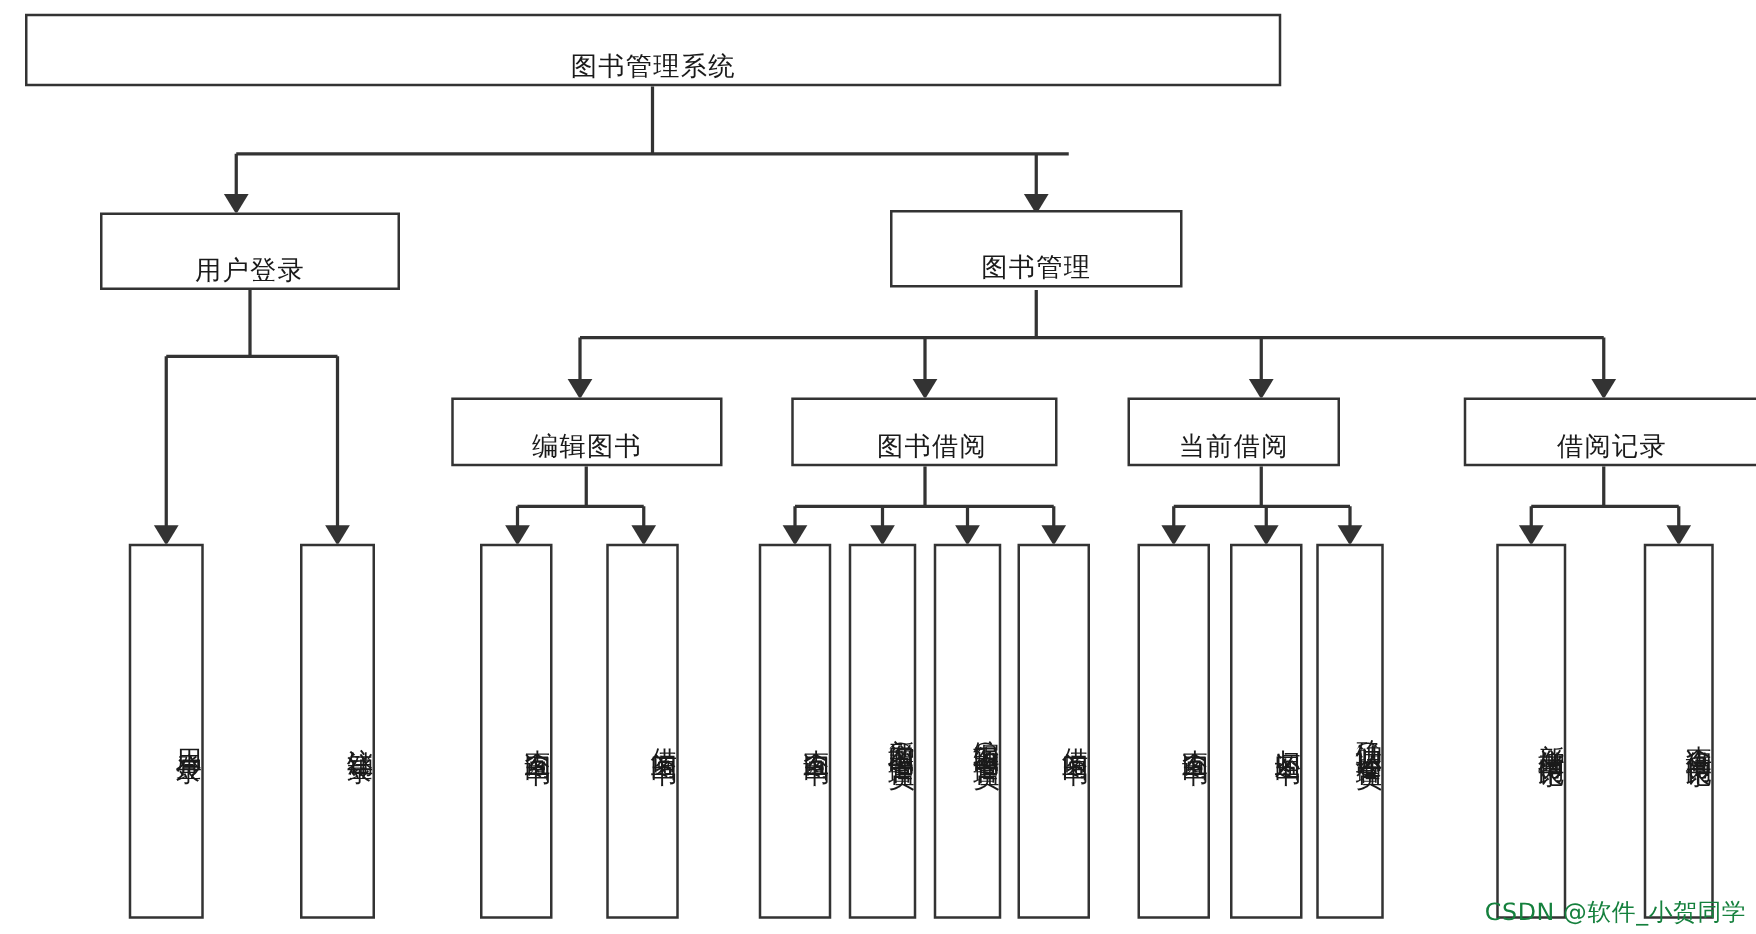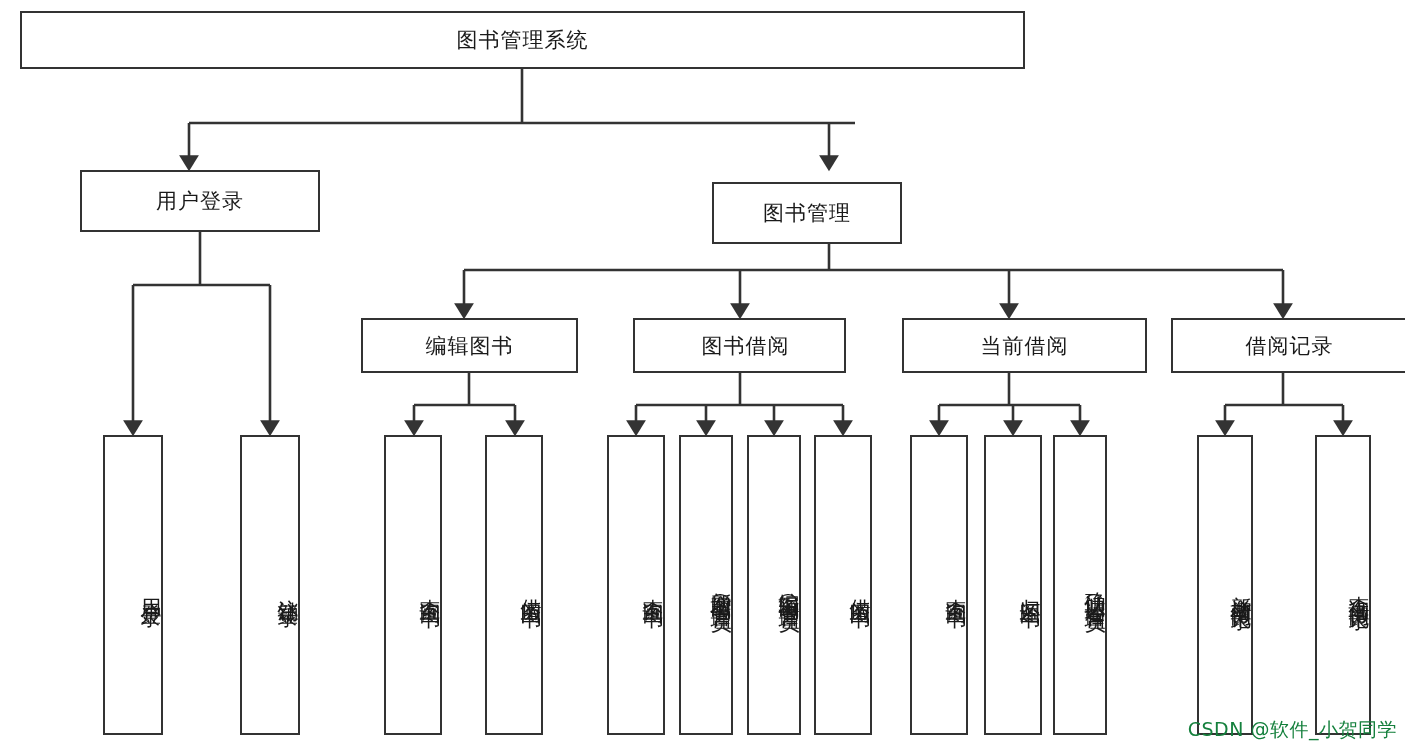--- a/index.html
+++ b/index.html
@@ -32,20 +32,21 @@
     border: 2.5px solid #333333;
     background: #ffffff;
     display: flex;
     align-items: center;
     justify-content: center;
     color: #1a1a1a;
   }
   .node.horiz {
     font-size: 21px;
     letter-spacing: 1px;
+    align-items: flex-end;
   }
   .node.vert {
     writing-mode: vertical-rl;
     text-orientation: upright;
     font-size: 21px;
     letter-spacing: 3px;
     line-height: 1;
     padding-top: 6px;
     align-items: flex-start;
     justify-content: center;
@@ -120,31 +121,31 @@
     </g>
   </svg>
 
   <div class="node horiz" style="left:20px; top:11px; width:1005px; height:58px;">
     <span class="lbl">图书管理系统</span>
   </div>
 
   <div class="node horiz" style="left:80px; top:170px; width:240px; height:62px;">
     <span class="lbl">用户登录</span>
   </div>
-  <div class="node horiz" style="left:712px; top:182px; width:190px; height:62px;">
+  <div class="node horiz" style="left:712px; top:168px; width:234px; height:62px;">
     <span class="lbl">图书管理</span>
   </div>
 
   <div class="node horiz" style="left:361px; top:318px; width:217px; height:55px;">
     <span class="lbl">编辑图书</span>
   </div>
   <div class="node horiz" style="left:633px; top:318px; width:213px; height:55px;padding-left:12px;">
     <span class="lbl">图书借阅</span>
   </div>
-  <div class="node horiz" style="left:902px; top:318px; width:245px; height:55px;">
+  <div class="node horiz" style="left:902px; top:318px; width:170px; height:55px;">
     <span class="lbl">当前借阅</span>
   </div>
   <div class="node horiz" style="left:1171px; top:318px; width:237px; height:55px;">
     <span class="lbl">借阅记录</span>
   </div>
 
   <div class="node vert" style="left:103px; top:435px; width:60px; height:300px;">
     <span class="lbl">用户登录</span>
   </div>
   <div class="node vert" style="left:240px; top:435px; width:60px; height:300px;">

